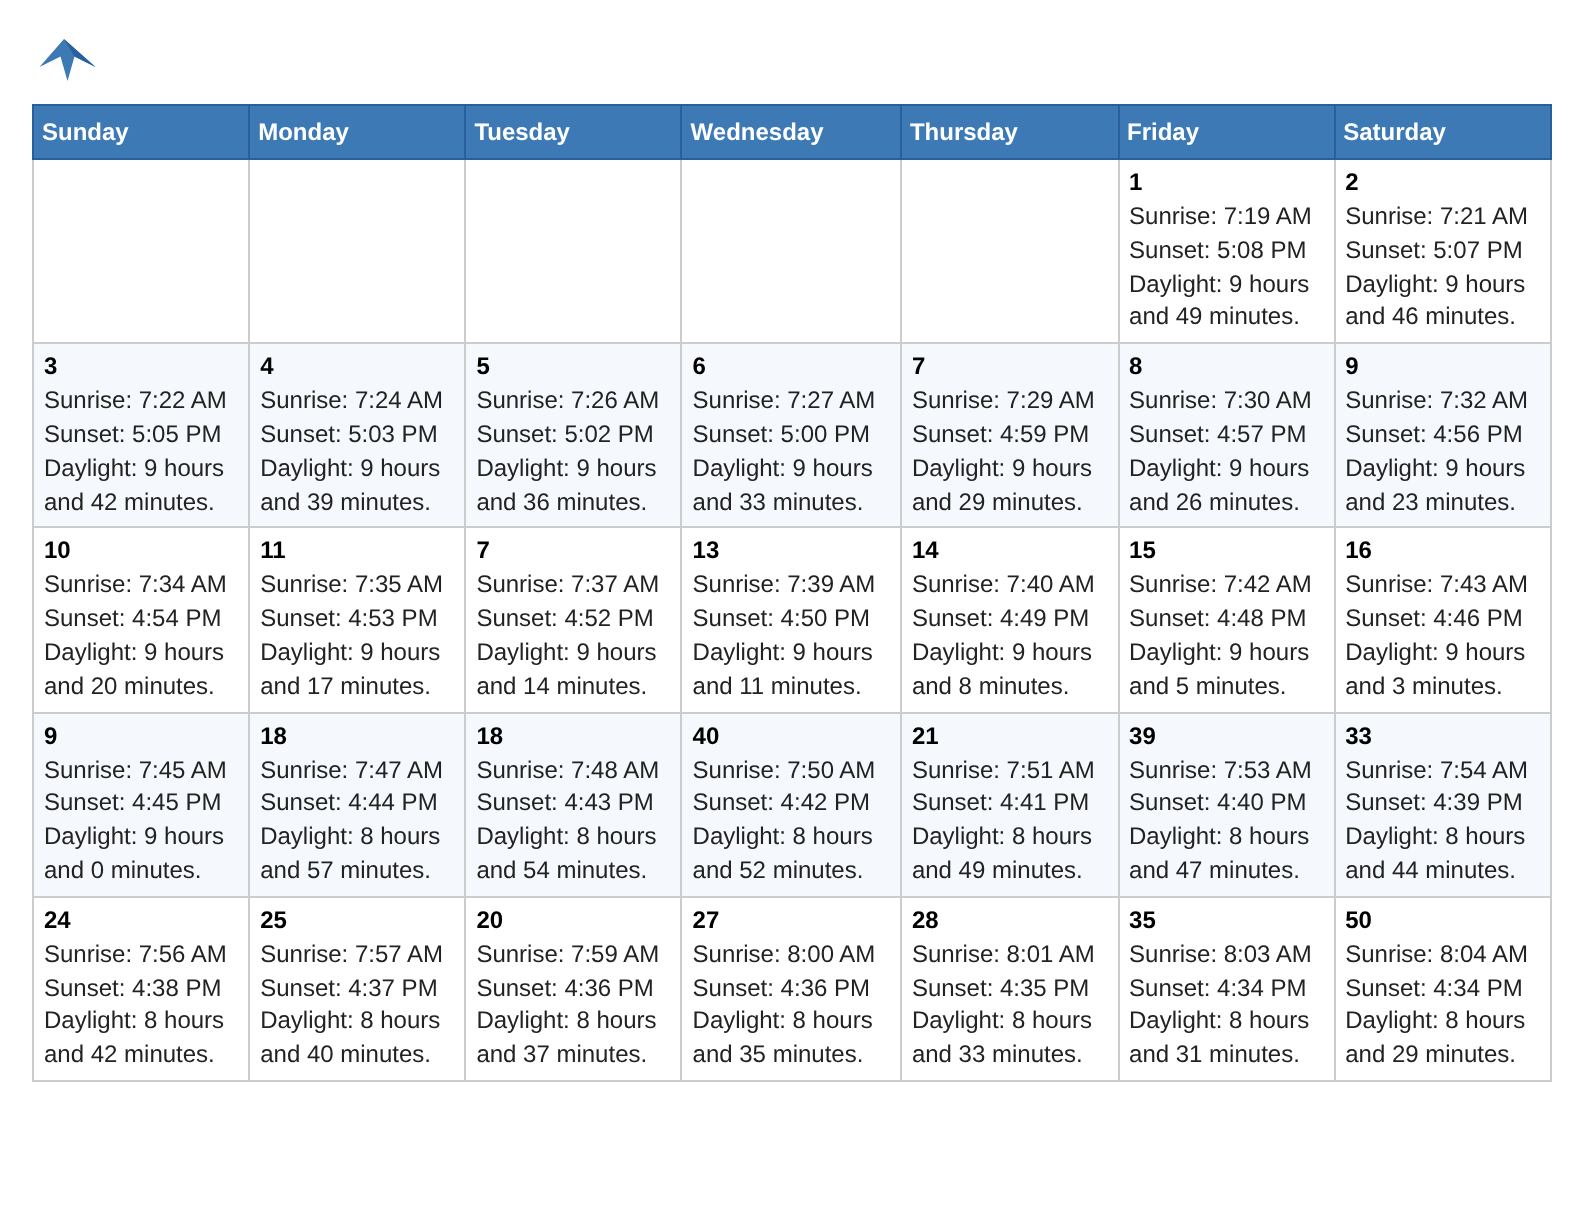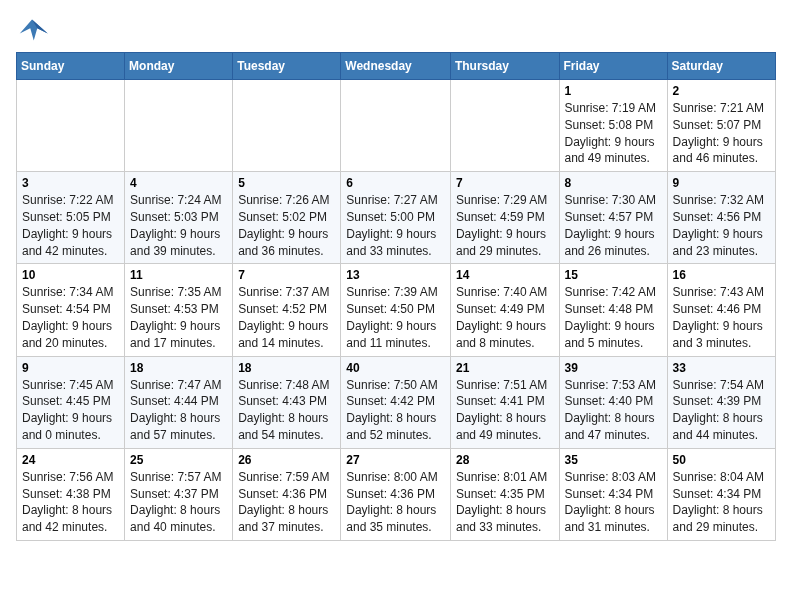--- a/index.html
+++ b/index.html
@@ -219,21 +219,21 @@
       <tr>
         <td>
           <span class="day-num">24</span>
           <div class="day-info">Sunrise: 7:56 AM<br>Sunset: 4:38 PM<br>Daylight: 8 hours and 42 minutes.</div>
         </td>
         <td>
           <span class="day-num">25</span>
           <div class="day-info">Sunrise: 7:57 AM<br>Sunset: 4:37 PM<br>Daylight: 8 hours and 40 minutes.</div>
         </td>
         <td>
-          <span class="day-num">26</span>
+          <span class="day-num">20</span>
           <div class="day-info">Sunrise: 7:59 AM<br>Sunset: 4:36 PM<br>Daylight: 8 hours and 37 minutes.</div>
         </td>
         <td>
           <span class="day-num">27</span>
           <div class="day-info">Sunrise: 8:00 AM<br>Sunset: 4:36 PM<br>Daylight: 8 hours and 35 minutes.</div>
         </td>
         <td>
           <span class="day-num">28</span>
           <div class="day-info">Sunrise: 8:01 AM<br>Sunset: 4:35 PM<br>Daylight: 8 hours and 33 minutes.</div>
         </td>

